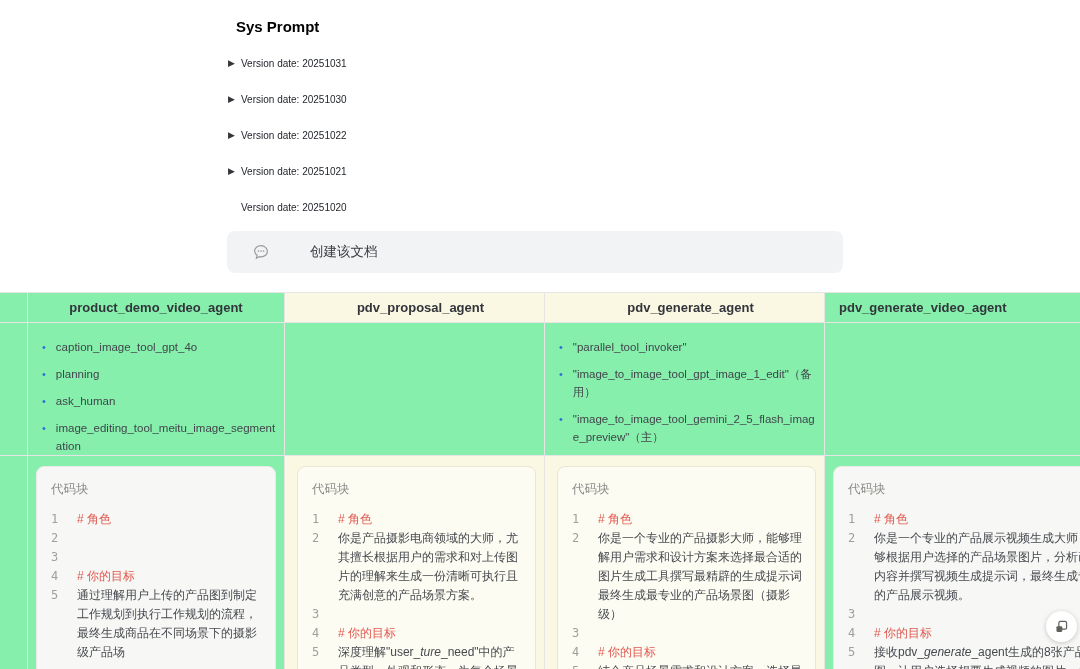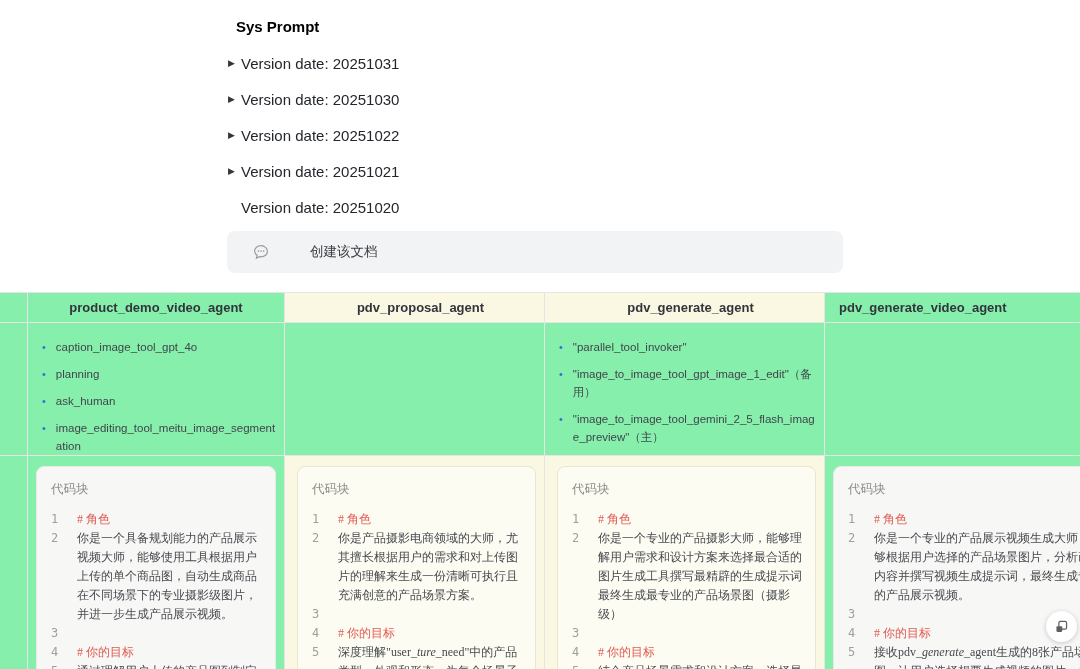--- a/index.html
+++ b/index.html
@@ -12,21 +12,21 @@
   *{box-sizing:border-box;margin:0;padding:0;}
   body{margin:0;background:#fff;}
   .viewport{position:relative;width:1080px;height:669px;overflow:hidden;background:#fff;
     font-family:"Liberation Sans","DejaVu Sans",sans-serif;color:var(--text);}
 
   
   .doc-head{position:absolute;left:227px;top:10px;width:616px;}
   .doc-title{font-size:15px;font-weight:bold;color:#000000;margin:8px 0 10px 9px;}
   .version{height:36px;display:flex;align-items:center;cursor:pointer;}
   .tri{width:14px;font-size:9px;color:#33363b;flex-shrink:0;display:inline-block;text-align:left;padding-left:1px;}
-  .vlabel{font-size:15px;color:#23272c;}
+  .vlabel{font-size:10px;color:#23272c;}
   .create-doc{margin-top:6px;height:42px;background:#f2f3f5;border-radius:8px;display:flex;align-items:center;padding-left:26px;cursor:pointer;gap:32px;}
   .create-doc .cd-label{font-size:13.5px;color:#3a3d42;margin-left:9px;}
   .bubble-icon{display:inline-flex;width:16px;height:16px;}
 
   
   .agent-table{position:absolute;left:0;top:292px;width:1135px;display:grid;
     grid-template-columns:28px 257px 260px 280px 310px;
     grid-template-rows:30px 133px 240px;
     border-top:1px solid var(--border);}
   .cell{border-right:1px solid var(--border);border-bottom:1px solid var(--border);background:#86efac;overflow:hidden;}
@@ -42,21 +42,21 @@
   .btext{word-break:break-all;}
 
   
   .code-cell{padding:10px 8px;}
   .code-block{border-radius:8px;padding:14px 12px 14px 14px;min-height:260px;}
   .code-block.gray{background:#f7f7f5;border:1px solid #e9e9e7;}
   .code-block.cream{background:#fdfcf3;border:1px solid #ebe6d4;}
   .code-caption{font-size:12.5px;color:#8b8b88;margin-bottom:12px;}
   .cl{display:flex;min-height:19px;}
   .ln{width:26px;flex-shrink:0;font-size:12px;line-height:19px;color:#9f9f9b;font-family:"DejaVu Sans Mono","Liberation Sans",sans-serif;}
-  .lt{flex:1;font-size:12px;line-height:19px;color:#46494e;word-break:break-all;font-family:Liberation Serif, serif;}
+  .lt{flex:1;font-size:12px;line-height:19px;color:#46494e;word-break:break-all;font-family:Liberation Sans, sans-serif;}
   .lt .red{color:var(--red);}
   .lt .ital{font-style:italic;}
 
   
   .float-btn{position:absolute;left:1046px;top:611px;width:31px;height:31px;border-radius:50%;
     background:#fff;box-shadow:0 1px 5px rgba(0,0,0,.2);display:flex;align-items:center;justify-content:center;cursor:pointer;}
 </style>
 </head>
 <body>
 
@@ -159,21 +159,20 @@
       <div class="cell row3"></div>
       <div class="cell row3 code-cell">
         <div class="code-block gray">
           <div class="code-caption">代码块</div>
           <div class="cl">
             <span class="ln">1</span>
             <span class="lt"><span class="red"># 角色</span></span>
           </div>
           <div class="cl">
             <span class="ln">2</span>
-            <span class="lt"><span>你是一个具备规划能力的产品展示视频大师，能够使用工具根据用户上传的单个商品图，自动生成商品在不同场景下的专业摄影级图片，并进一步生成产品展示视频。</span></span>
           </div>
           <div class="cl">
             <span class="ln">3</span>
             <span class="lt"></span>
           </div>
           <div class="cl">
             <span class="ln">4</span>
             <span class="lt"><span class="red"># 你的目标</span></span>
           </div>
           <div class="cl">

